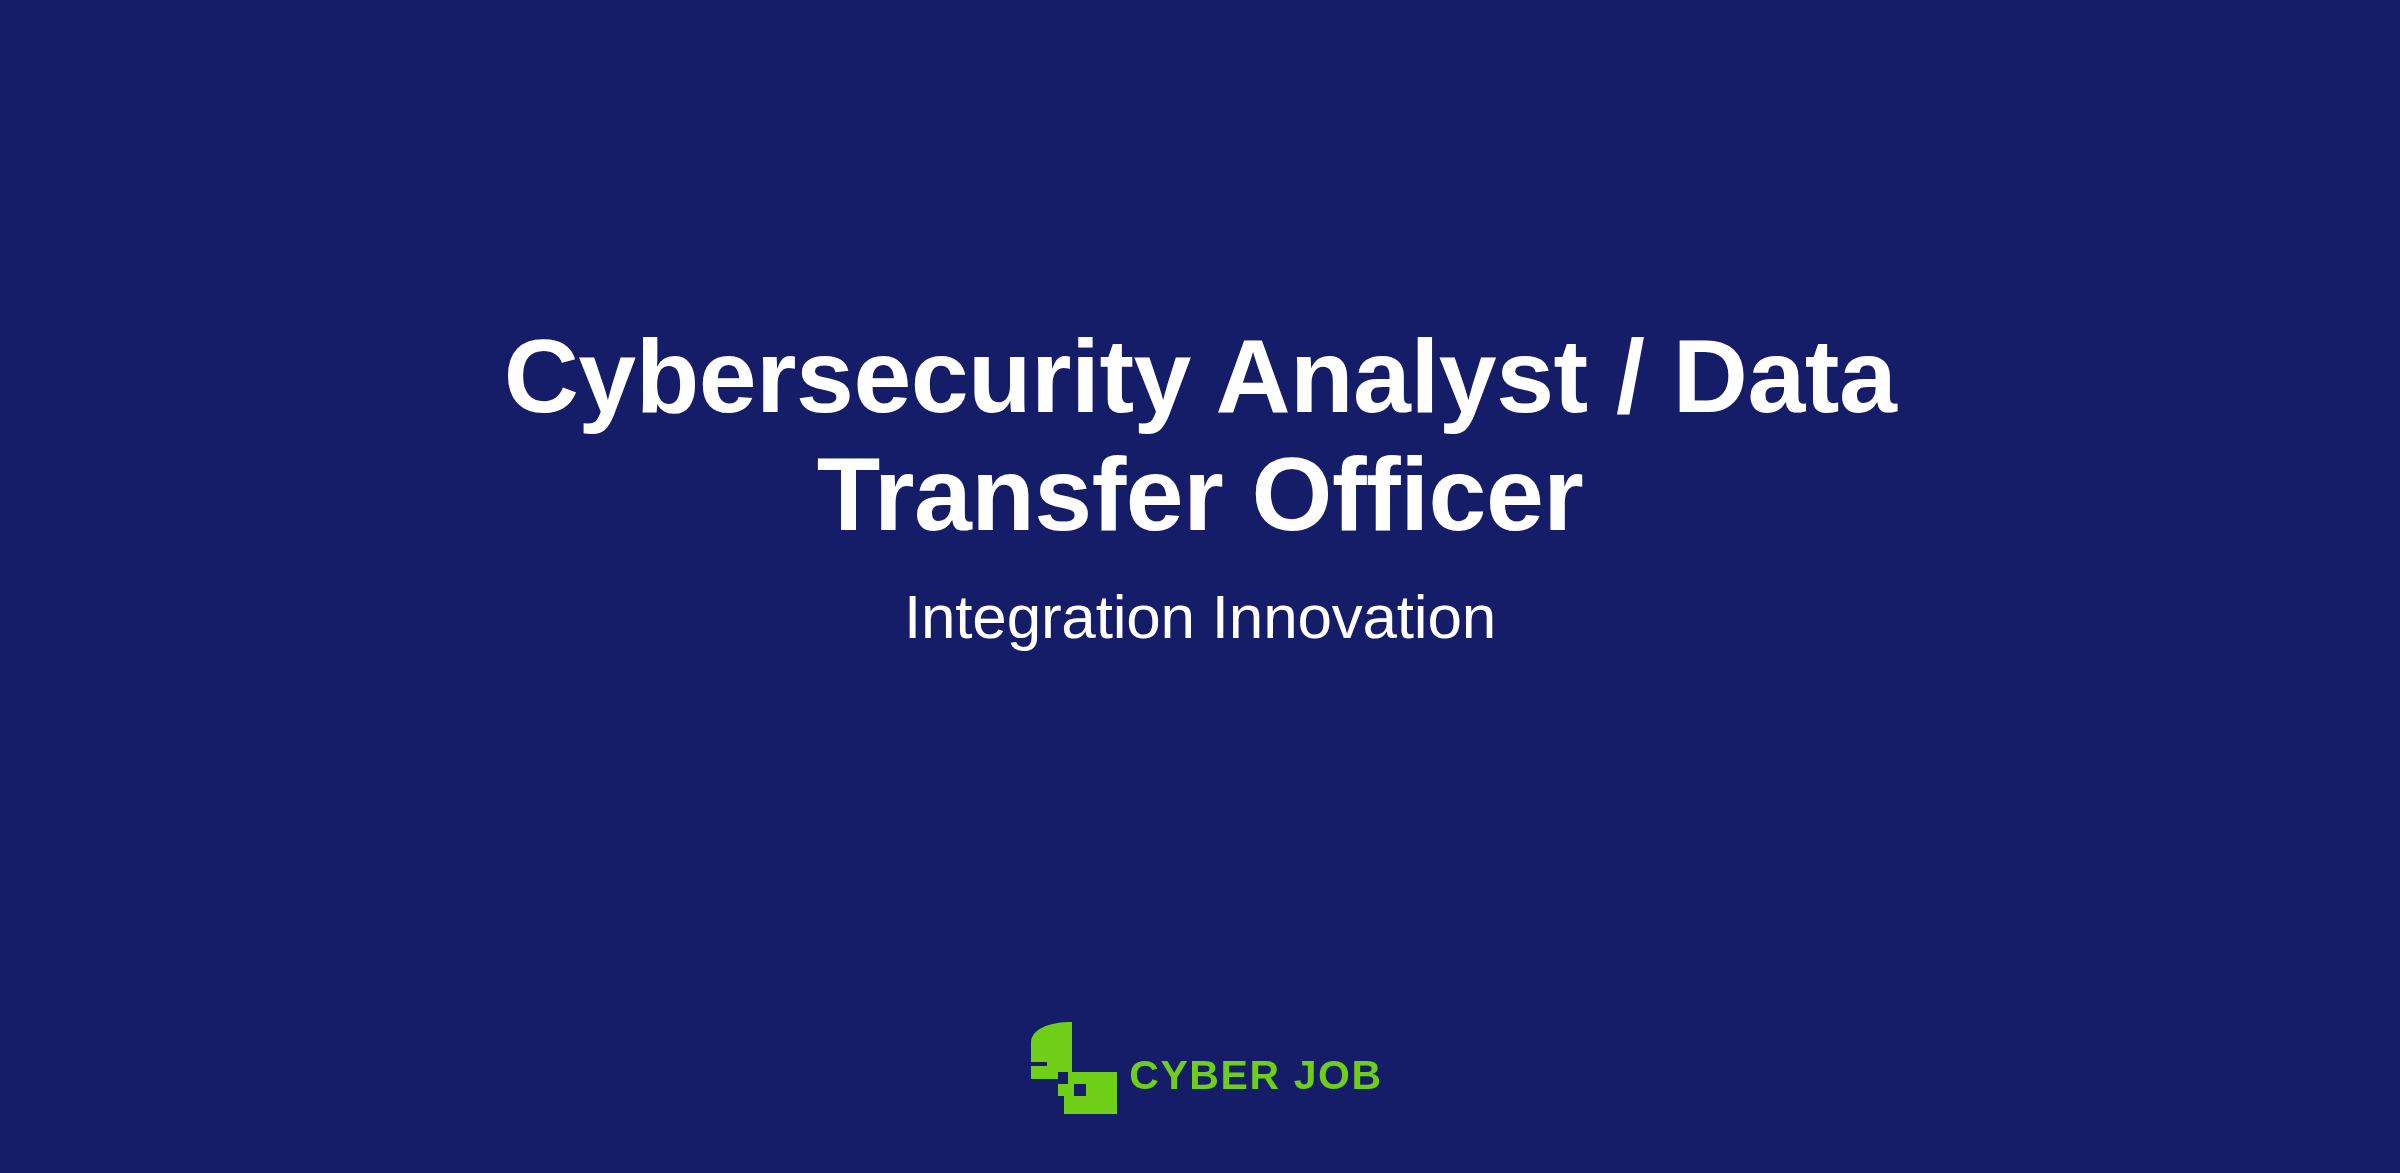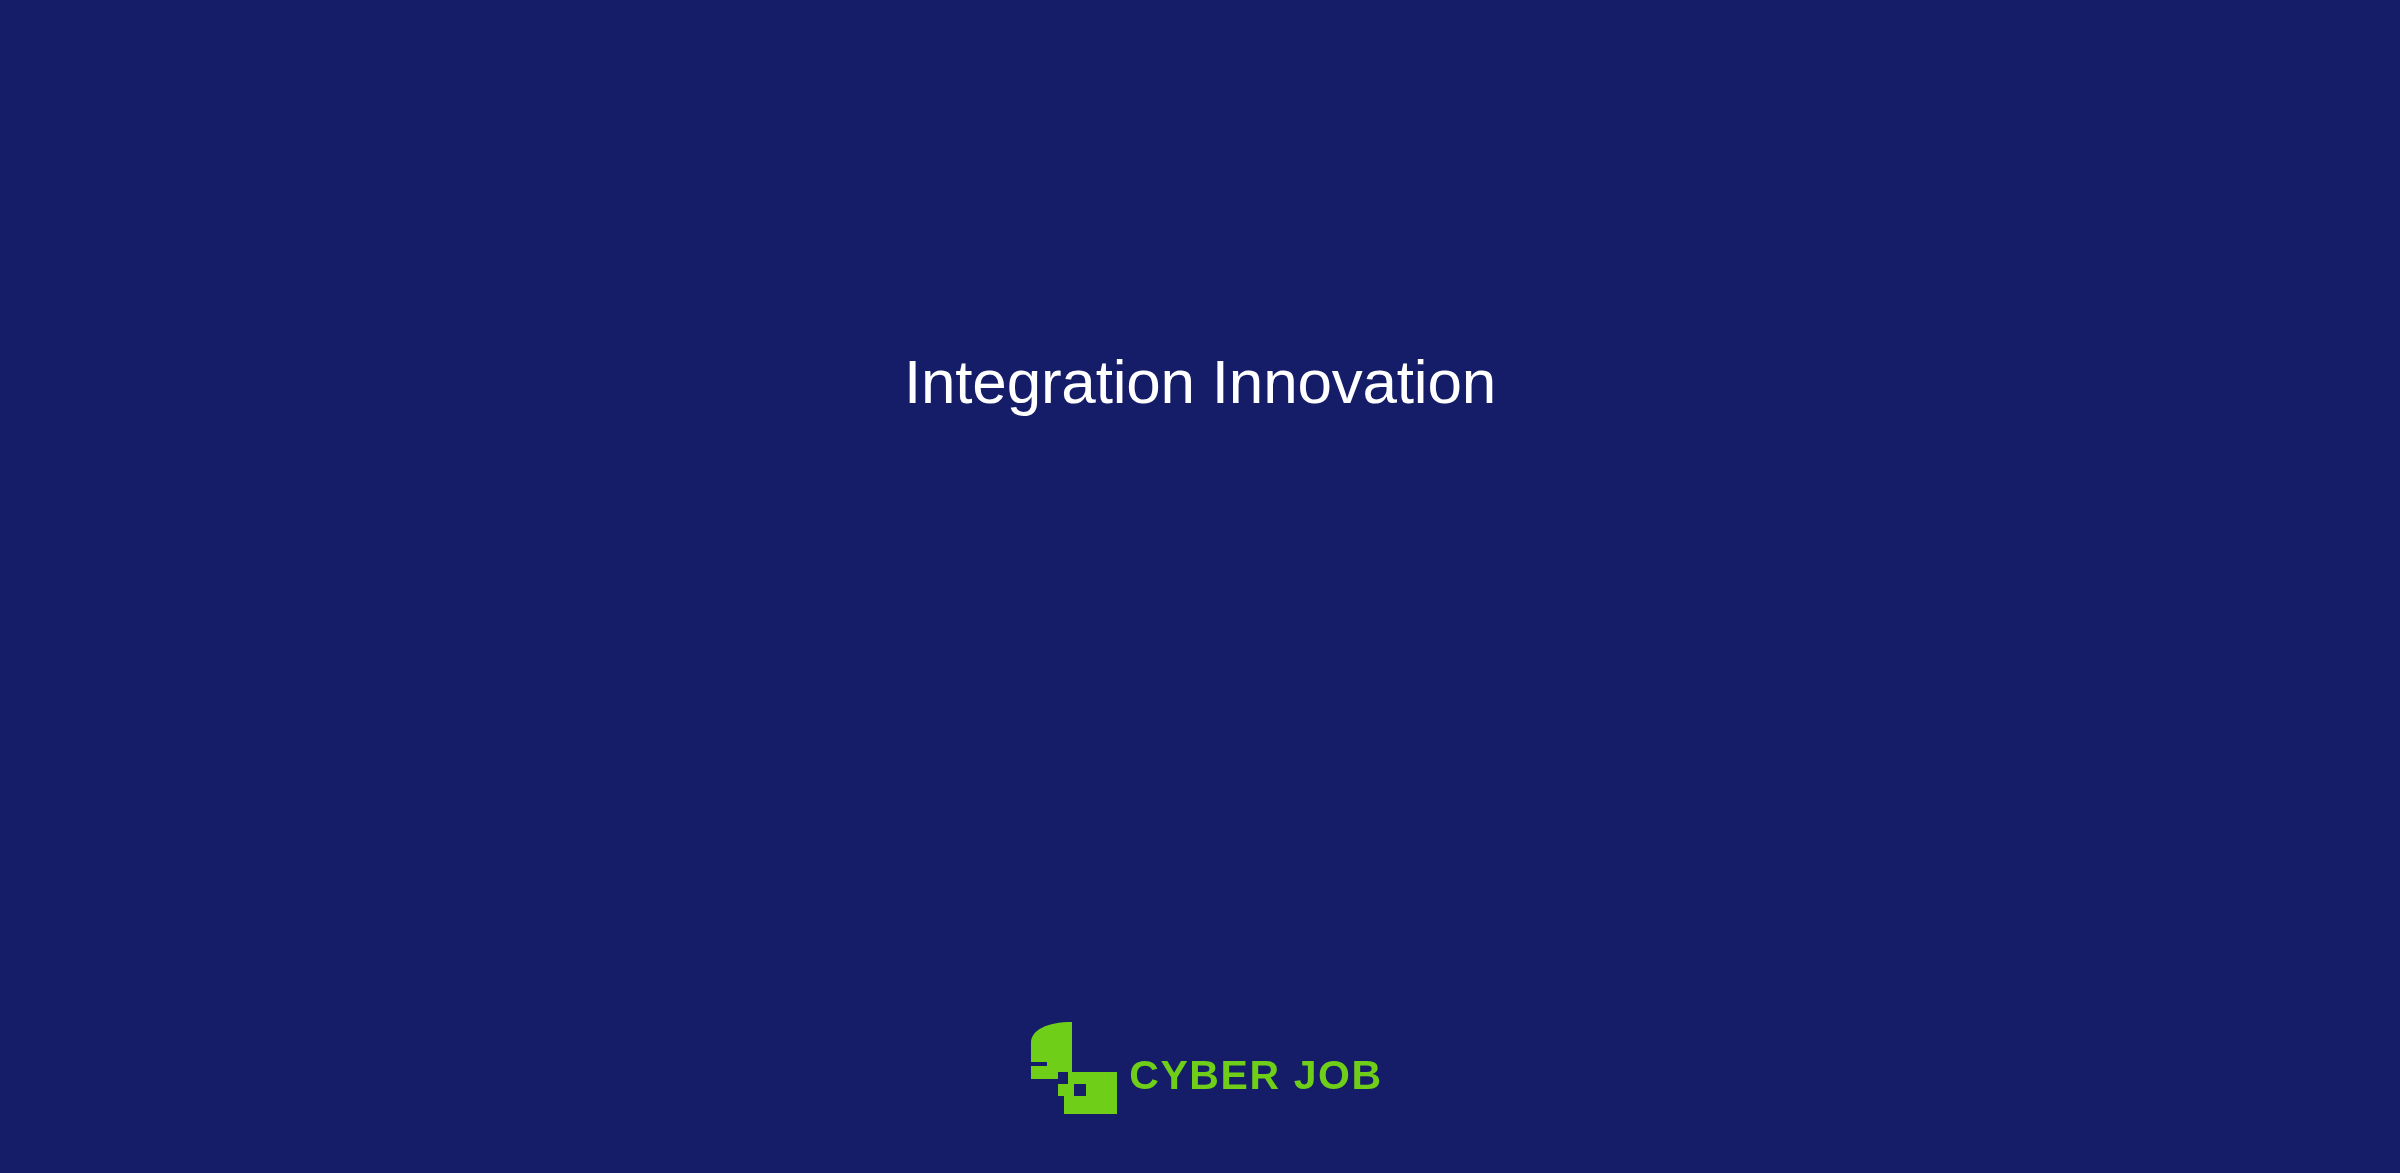--- a/index.html
+++ b/index.html
@@ -82,20 +82,21 @@
     display: block;
     transform: translateY(7px);
   }
 </style>
 </head>
 <body>
 
 <div class="slide">
 
   <div class="headline-block">
+    <h1 class="job-title">Cybersecurity Analyst / Data Transfer Officer</h1>
     <p class="company-name">Integration Innovation</p>
   </div>
 
   <div class="brand-lockup">
 
     <svg class="brand-mark" viewBox="0 0 100 92" xmlns="http://www.w3.org/2000/svg">
 
       <path fill="#6ECE18" d="M55 0
                C 30 0, 14 8, 14 21
                L 14 27

